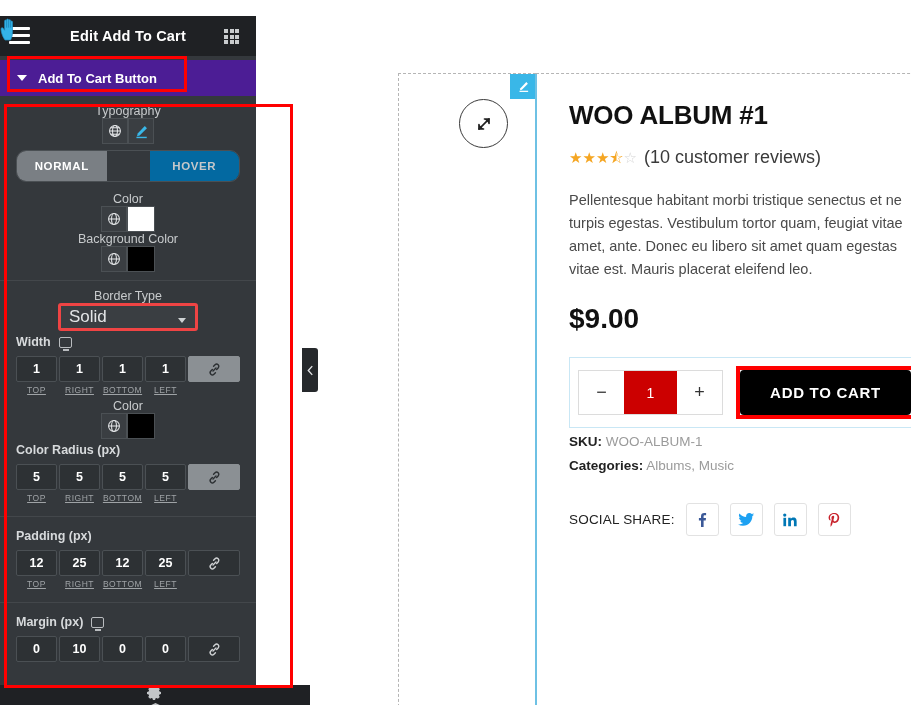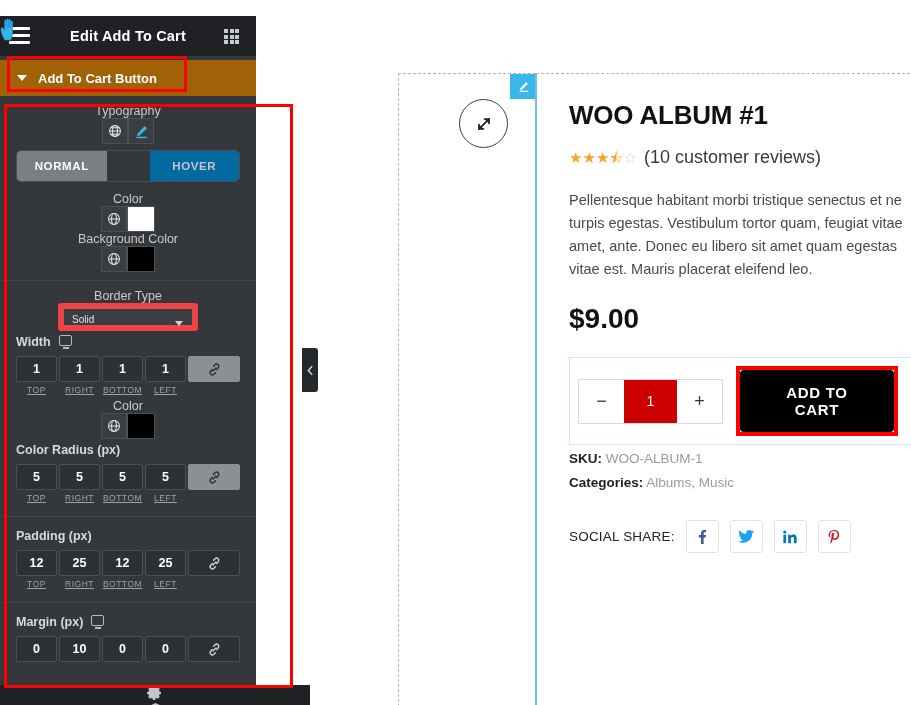--- a/index.html
+++ b/index.html
@@ -40,21 +40,21 @@
   }
   .grid-icon {
     position: absolute; right: 17px; top: 13px;
     width: 15px; height: 15px;
     display: grid; grid-template-columns: repeat(3,1fr); grid-template-rows: repeat(3,1fr);
     gap: 1.5px;
   }
   .grid-icon span { background: #c9ccce; }
 
   .section-head {
-    height: 36px; background: #a16207;
+    height: 36px; background: #4c1d95;
     display: flex; align-items: center; padding-left: 17px;
     color: #ffffff; font-size: 13px; font-weight: bold;
     margin-top: 4px;
   }
   .caret-down {
     width: 0; height: 0;
     border-left: 5px solid transparent; border-right: 5px solid transparent;
     border-top: 6px solid #ffffff;
     margin-right: 11px;
   }
@@ -73,47 +73,47 @@
   .ico-btn {
     width: 26px; height: 26px;
     border: 1px solid #4b5054; background: #3a3e42;
     display: flex; align-items: center; justify-content: center;
   }
   .ico-btn.pencil { background: #3a3e42; }
   .swatch { width: 28px; height: 26px; border: 1px solid #4b5054; }
 
   .seg {
     margin: 6px 16px 10px 16px;
-    display: flex; border: 1px solid #4b5054; border-radius: 5px; overflow: hidden; gap: 43px;
+    display: flex; border: 1px solid #4b5054; border-radius: 10px; overflow: hidden; gap: 43px;
   }
   .seg div {
     flex: 1; text-align: center; font-size: 11.5px; font-weight: bold;
     padding: 9px 0; letter-spacing: .6px;
   }
   .seg .on { background: #7a7f84; color: #ffffff; }
   .seg .off { background: #0369a1; color: #c5c8ca; }
 
   .divider { height: 1px; background: #43474b; margin: 8px 0; }
 
   .select {
     width: 140px; height: 28px;
-    background: #3a3e42; border: 6px solid #ef4444; border-radius: 3px;
-    display: flex; align-items: flex-end; padding: 0 8px;
-    color: #e3e5e7; font-size: 10px; position: relative;
+    background: #3a3e42; border: 3px solid #ef4444; border-radius: 3px;
+    display: flex; align-items: center; padding: 0 8px;
+    color: #e3e5e7; font-size: 17px; position: relative;
   }
   .select .car {
     position: absolute; right: 9px; top: 12px;
     width: 0; height: 0;
     border-left: 4.5px solid transparent; border-right: 4.5px solid transparent;
     border-top: 5px solid #cfd2d4;
   }
 
   .dim-title {
     padding: 4px 8px 0 16px; font-size: 12.5px; font-weight: bold; color: #d7dadc;
-    display: flex; gap: 8px;
+    display: flex; align-items: center; gap: 8px;
   }
   .monitor {
     width: 13px; height: 11px; border: 1.6px solid #b9bcbf; border-radius: 2px;
     position: relative;
   }
   .monitor::after {
     content: ""; position: absolute; left: 3px; bottom: -4px;
     width: 6px; height: 2px; background: #b9bcbf;
   }
   .dims { display: flex; margin: 7px 16px 0 16px; gap: 2px; }
@@ -235,21 +235,21 @@
     display: flex; align-items: center; justify-content: center;
     font-size: 14px;
   }
   .atc-hl {
     margin-left: 13px; border: 4px solid #ff0000; padding: 0; display: inline-block;
   }
   .atc {
     background: #000000; color: #ffffff;
     font-size: 15px; font-weight: bold; letter-spacing: .7px;
     padding: 14px 26px; border-radius: 4px;
-    width: 154px; text-align: center;
+    width: 171px; text-align: center;
   }
 
   .meta { margin-top: 6px; font-size: 13.5px; color: #222222; }
   .meta + .meta { margin-top: 9px; }
   .meta b { font-weight: bold; }
   .meta span { color: #9b9b9b; }
 
   .social {
     margin-top: 30px; display: flex; align-items: center; gap: 11px;
   }

